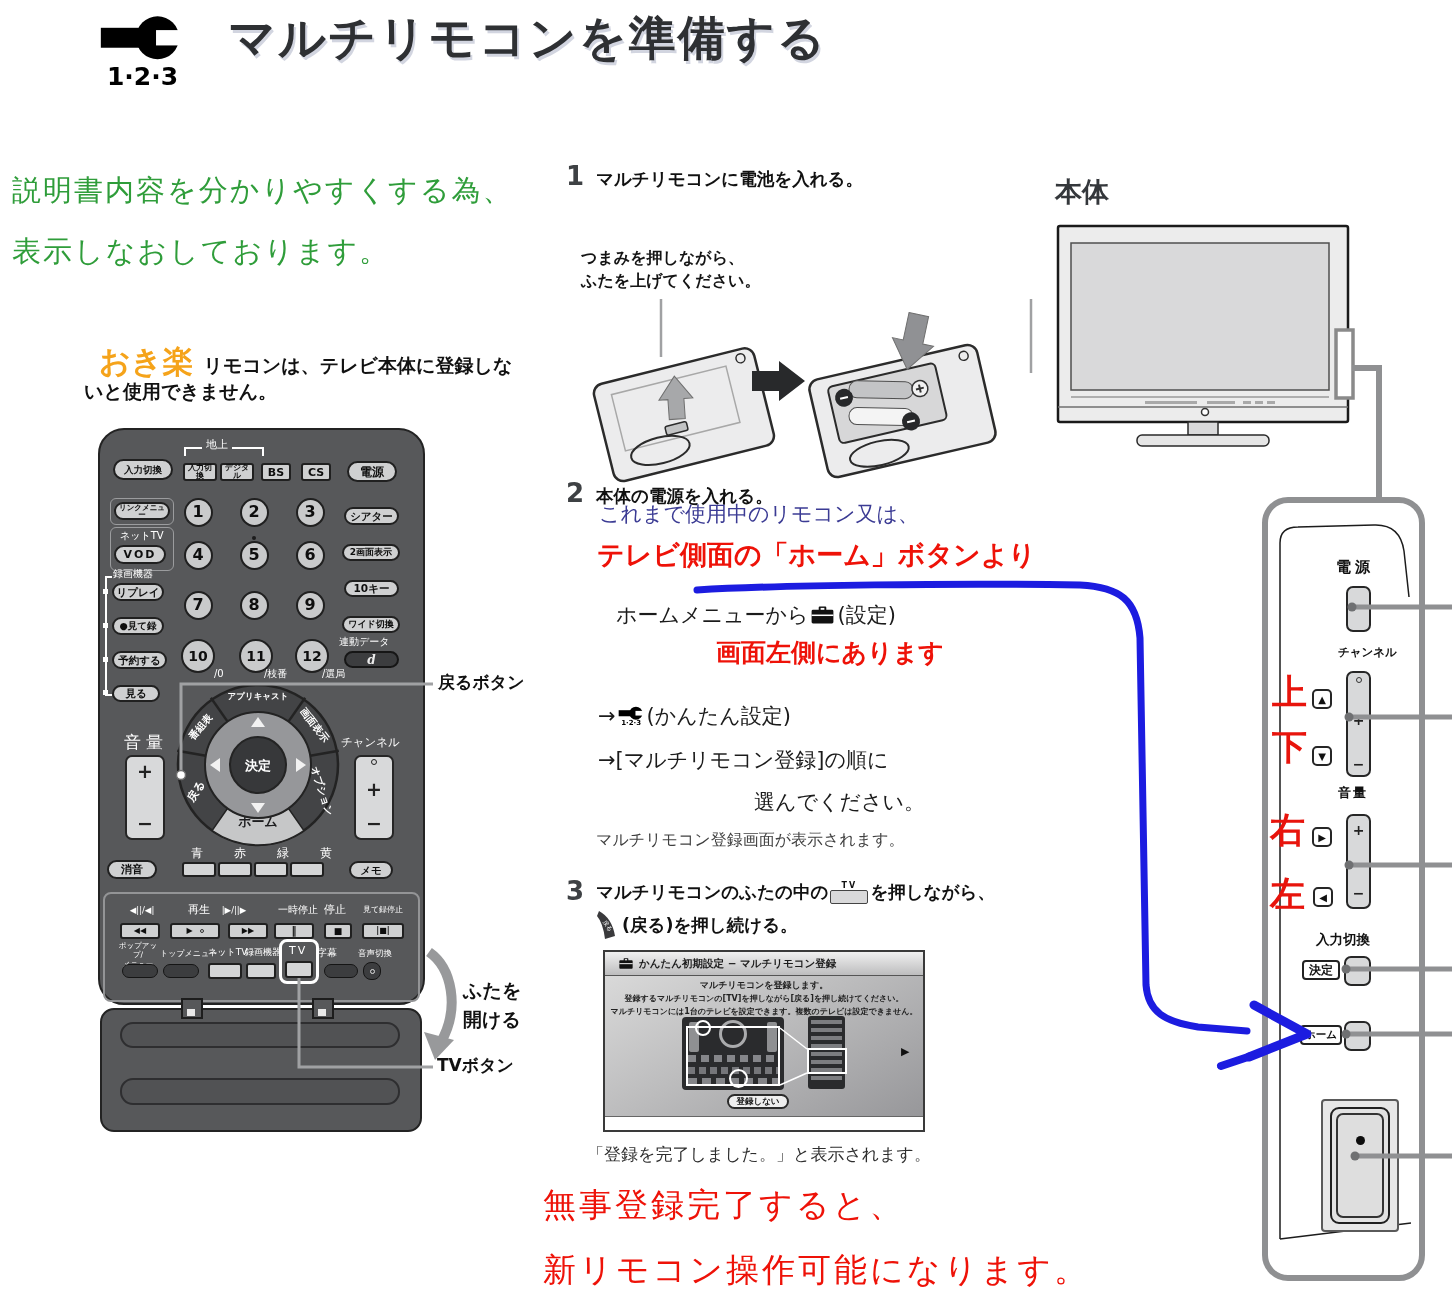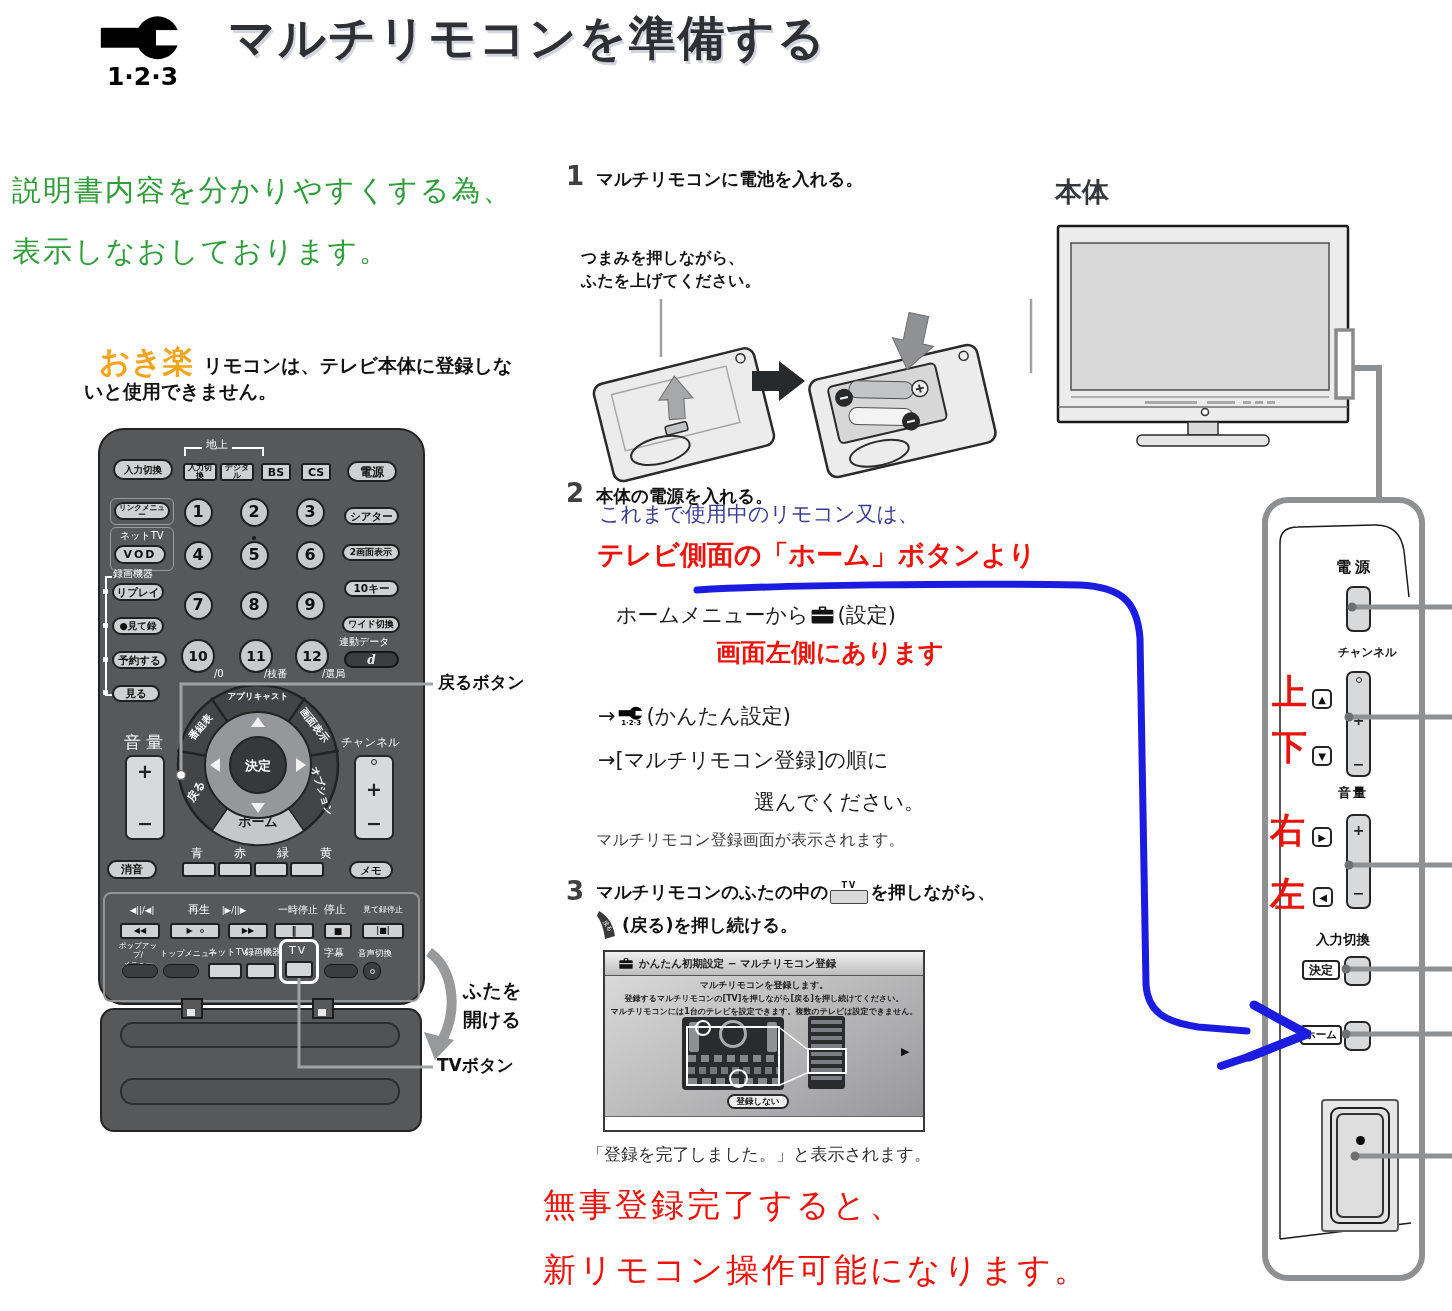--- a/index.html
+++ b/index.html
@@ -162,21 +162,21 @@
     <div class="key flat" style="left:226px;top:495px;width:28px;height:16px;font-size:9px">■</div>
     <div class="key flat" style="left:264px;top:495px;width:42px;height:16px;font-size:8px">|■|</div>
 
     <div class="lbl prel" style="left:16px;top:513px;width:48px;text-align:center;font-size:7.5px;line-height:1.25;white-space:pre-line">ポップアップ/
 メニュー</div>
     <div class="lbl" style="left:62px;top:522px;font-size:8px">トップメニュー</div>
     <div class="lbl" style="left:110px;top:520px;font-size:9px">ネットTV</div>
     <div class="lbl" style="left:147px;top:520px;font-size:9px">録画機器</div>
     <div class="abs" style="left:181px;top:511px;width:40px;height:45px;border:3px solid #fff;border-radius:8px"></div>
     <div class="lbl" style="left:191px;top:517px;font-size:11px;letter-spacing:2px">TV</div>
-    <div class="lbl" style="left:226px;top:520px;font-size:10px">字幕</div>
+    <div class="lbl" style="left:219px;top:520px;font-size:10px">字幕</div>
     <div class="lbl" style="left:260px;top:521px;font-size:8.5px">音声切換</div>
     <div class="ovalkey" style="left:24px;top:536px;width:36px;height:14px"></div>
     <div class="ovalkey" style="left:65px;top:536px;width:36px;height:14px"></div>
     <div class="key flat" style="left:110px;top:535px;width:34px;height:16px;background:#d4d5d6"></div>
     <div class="key flat" style="left:148px;top:535px;width:30px;height:16px;background:#d4d5d6"></div>
     <div class="key flat" style="left:187px;top:533px;width:28px;height:17px;background:#d4d5d6"></div>
     <div class="ovalkey" style="left:226px;top:536px;width:34px;height:14px"></div>
     <div class="ovalkey circle" style="left:265px;top:534px;width:18px;height:18px;display:flex;align-items:center;justify-content:center">
         <span style="width:5px;height:5px;border:1.5px solid #ddd;border-radius:50%;display:block"></span>
       </div>

